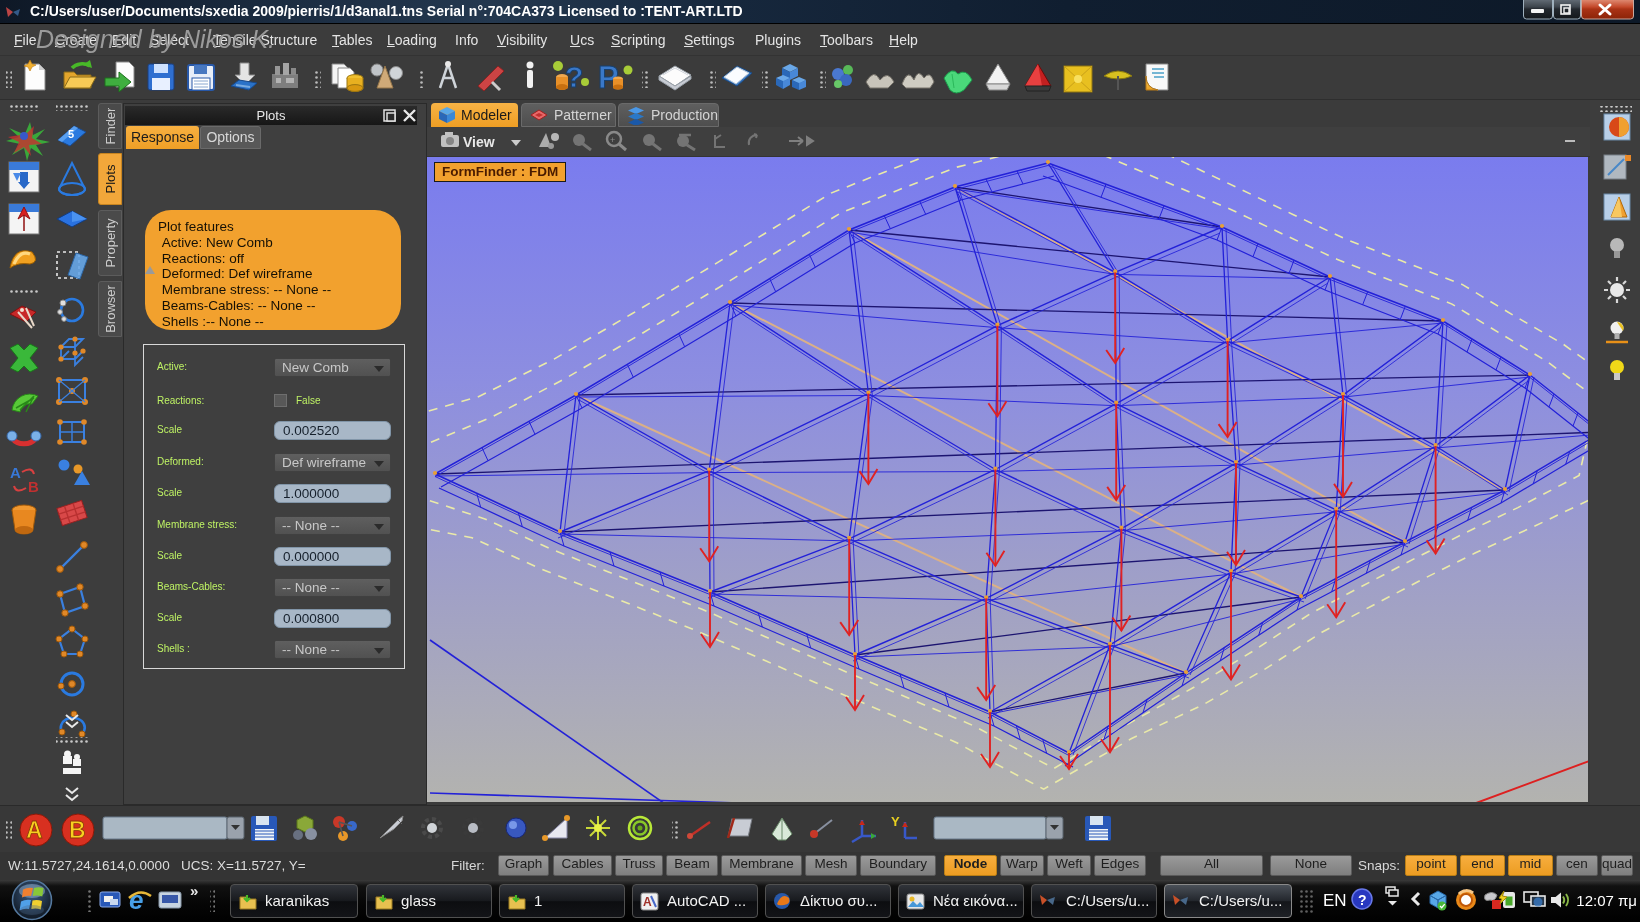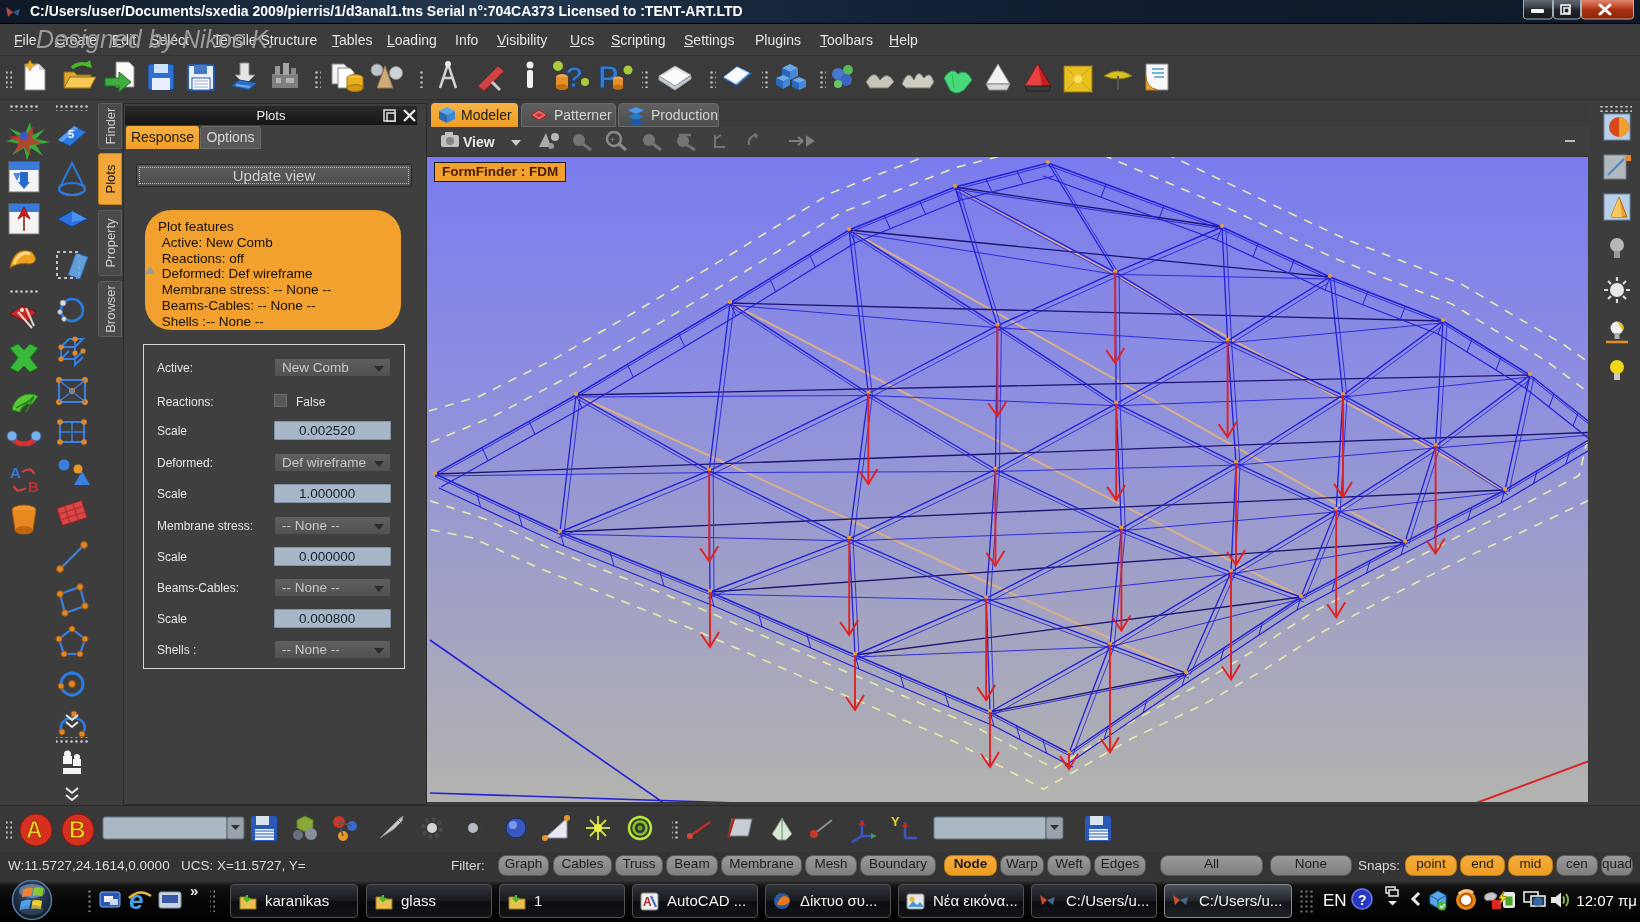--- a/index.html
+++ b/index.html
@@ -53,30 +53,30 @@
 #updatebtn { position:absolute; left:12px; top:60px; width:276px; height:23px;
   background:linear-gradient(180deg,#5d5d5d,#4c4c4c); border:1px solid #262626;
   border-radius:2px; color:#cfcfcf; font-size:15px; text-align:center; line-height:21px; }
 #updatebtn::before { content:""; position:absolute; left:2px; top:2px; right:2px; bottom:2px;
   border:1px dotted #bdbdbd; border-radius:1px; }
 #orangebox { position:absolute; left:21px; top:106px; width:256px; height:120px;
   background:#f2a12e; border-radius:26px 26px 26px 26px; color:#151005;
   font-size:13.5px; line-height:15.8px; padding:9px 0 0 13px; }
 #formbox { position:absolute; left:19px; top:240px; width:262px; height:325px;
   border:1px solid #d8d8d8; }
-.flabel { position:absolute; left:13px; color:#e5e5e5; font-size:12px; }
+.flabel { position:absolute; left:13px; color:#bef264; font-size:10px; }
 .fdrop { position:absolute; left:130px; width:117px; height:19px;
   background:linear-gradient(180deg,#5f5f5f,#515151); border:1px solid #404040;
   border-radius:2px; color:#c8c8c8; font-size:13.5px; padding-left:7px; line-height:18px; }
 .fdrop::after { content:""; position:absolute; right:6px; top:7px; width:0; height:0;
   border-left:5px solid transparent; border-right:5px solid transparent;
   border-top:6px solid #2b2b2b; }
 .finput { position:absolute; left:130px; width:117px; height:19px; background:#a8b7c7;
-  border:1px solid #8195a8; border-radius:1px; color:#16202c; font-size:13.5px;
-  padding-left:24px; line-height:17px; }
+  border:1px solid #8195a8; border-radius:6px; color:#16202c; font-size:13.5px;
+  padding-left:8px; line-height:17px; }
 #fcheck { position:absolute; left:130px; width:13px; height:13px; background:#585858;
   border:1px solid #6e6e6e; }
 
 
 #vp-tabsrow { left:427px; top:100px; width:1163px; height:27px; background:#3b3b3b; }
 .vptab { position:absolute; top:3px; height:24px; border-radius:4px 4px 0 0;
   font-size:14px; }
 #vp-toolbar { left:427px; top:127px; width:1163px; height:30px; background:#3f3f3f;
   border-bottom:1px solid #343434; }
 #viewport { left:427px; top:157px; width:1161px; height:645px;
@@ -87,21 +87,21 @@
 
 #rightstrip { left:1590px; top:100px; width:50px; height:705px; background:#3d3d3d; }
 
 
 #bottombar { left:0; top:805px; width:1640px; height:47px; background:#383838;
   border-top:1px solid #2a2a2a; }
 
 
 #statusbar { left:0; top:852px; width:1640px; height:28px; background:#343434; }
 #wtext { position:absolute; left:8px; top:6px; color:#dcdcdc; font-size:13.5px; }
-.fbtn { position:absolute; top:3px; height:21px; border-radius:8px; font-size:13.5px;
+.fbtn { position:absolute; top:3px; height:21px; border-radius:2px; font-size:13.5px;
   text-align:center; background:linear-gradient(180deg,#9a9a9a,#7e7e7e);
   border:1px solid #5a5a5a; color:#1e1e1e; }
 .fbtn.orange { background:linear-gradient(180deg,#f7ae3e,#ec9c22); border-color:#b97e16; }
 .flabeltxt { position:absolute; top:6px; color:#d8d8d8; font-size:13.5px; }
 
 
 #taskbar { left:0; top:880px; width:1640px; height:42px;
   background:linear-gradient(180deg,#3a3a3a 0%,#111 14%,#060606 55%,#000 100%); }
 .tbtn { position:absolute; top:4px; height:34px; border-radius:4px;
   background:linear-gradient(180deg,#31343a 0%,#17191d 50%,#0c0d10 52%,#131418 100%);
@@ -470,21 +470,20 @@
         <span>Property</span>
       </div>
     <div class="vtab" style="top:181px;height:56px">
         <span>Browser</span>
       </div>
   </div>
   <div class="abs" id="plotspanel">
     <div id="ppanel-title">Plots</div>
     <div id="ptab-response" class="ptab">Response</div>
     <div id="ptab-options" class="ptab">Options</div>
-    <div id="updatebtn">Update view</div>
     <div id="orangebox">Plot features<br>&nbsp;Active: New Comb<br>&nbsp;Reactions: off<br>&nbsp;Deformed: Def wireframe<br>&nbsp;Membrane stress: -- None --<br>&nbsp;Beams-Cables: -- None --<br>&nbsp;Shells :-- None --</div>
     <div id="formbox">
       <div class="flabel" style="top:16px">Active:</div>
       <div class="fdrop" style="top:13px">New Comb</div>
       <div class="flabel" style="top:50px">Reactions:</div>
       <div id="fcheck" style="top:49px"></div>
       <div class="flabel" style="left:152px;top:50px">False</div>
       <div class="flabel" style="top:79px">Scale</div>
       <div class="finput" style="top:76px">0.002520</div>
       <div class="flabel" style="top:111px">Deformed:</div>

